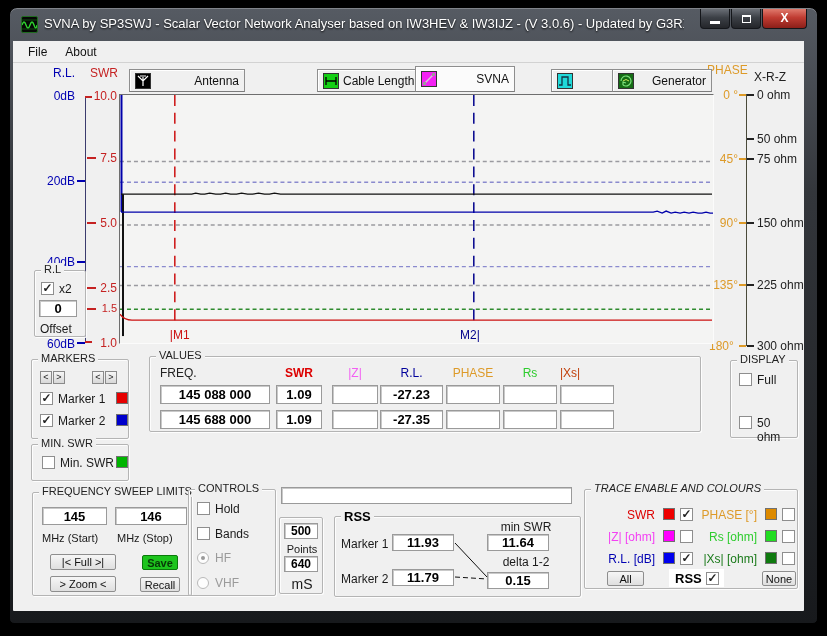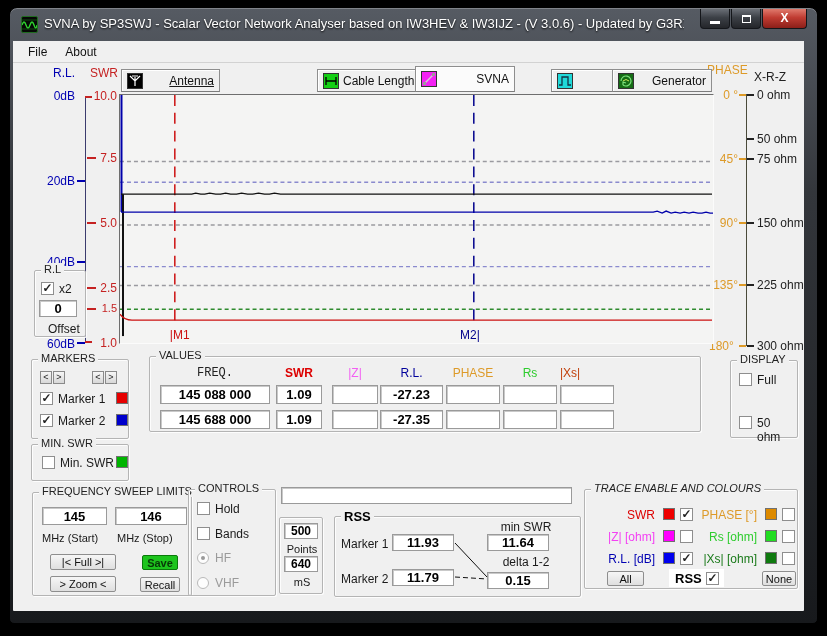--- a/index.html
+++ b/index.html
@@ -91,21 +91,21 @@
       <span class="menu-item">About</span>
     </div>
 
     <div class="content">
 
       <div class="axlab rl-c" style="left:40px; top:3px;">R.L.</div>
       <div class="axlab swr-c" style="left:77px; top:3px;">SWR</div>
       <div class="axlab ph-c" style="left:694px; top:0px;">PHASE</div>
       <div class="axlab xrz-c" style="left:741px; top:7px;">X-R-Z</div>
 
-      <div class="tab" style="left:108px; width:99px;text-decoration:underline;">
+      <div class="tab" style="left:116px; width:116px;">
         <span class="ticon" style="background:#000;">
           <svg width="14" height="14" viewBox="0 0 14 14">
               <path d="M7,3 L7,12 M2,2 L7,7 L12,2 M4,2 H10" stroke="#fff" stroke-width="1.2" fill="none"></path>
             </svg>
         </span>
         <span class="tlabel">Antenna</span>
       </div>
       <div class="tab" style="left:206px; width:99px;margin-top:32px;">
         <span class="ticon" style="background:#0a23d6;">
           <svg width="14" height="14" viewBox="0 0 14 14">
@@ -221,21 +221,21 @@
           <text x="50" y="246" fill="#cc1111" font-size="12" font-family="Liberation Sans, sans-serif">|M1</text>
           <text x="361" y="246" fill="#00008b" font-size="12" text-anchor="end" font-family="Liberation Sans, sans-serif">M2|</text>
         </svg>
       </div>
 
       <div class="group" style="left:21px; top:207px; width:52px; height:67px;">
         <span class="group-label">R.L</span>
         <span class="cb" style="position:absolute; left:6px; top:11px;">✓</span>
         <span class="abs" style="left:24px; top:11px; font-size:12px;">x2</span>
         <input class="field valinput" style="position: absolute; left: 4px; top: 29px; width: 38px; height: 17px;" value="0">
-        <span class="abs" style="left:13px; top:51px; font-size:12px;">Offset</span>
+        <span class="abs" style="left:5px; top:51px; font-size:12px;">Offset</span>
       </div>
 
       <div class="group" style="left:18px; top:296px; width:98px; height:80px;">
         <span class="group-label">MARKERS</span>
         <span class="tinybtn" style="position:absolute; left:8px; top:11px;">&lt;</span>
         <span class="tinybtn" style="position:absolute; left:21px; top:11px;">&gt;</span>
         <span class="tinybtn" style="position:absolute; left:60px; top:11px;">&lt;</span>
         <span class="tinybtn" style="position:absolute; left:73px; top:11px;">&gt;</span>
         <span class="cb" style="position:absolute; left:8px; top:32px;">✓</span>
         <span class="abs" style="left:26px; top:32px;">Marker 1</span>
@@ -247,21 +247,21 @@
 
       <div class="group" style="left:18px; top:381px; width:98px; height:37px;">
         <span class="group-label">MIN. SWR</span>
         <span class="cb" style="position:absolute; left:10px; top:11px;"></span>
         <span class="abs" style="left:28px; top:11px;">Min. SWR</span>
         <span class="swatch" style="position:absolute; left:84px; top:11px; background:#00b400;"></span>
       </div>
 
       <div class="group" style="left:136px; top:293px; width:552px; height:76px;">
         <span class="group-label">VALUES</span>
-        <span class="abs" style="left:10px;  width:110px; top:9px; text-align:center; color:#222;font-family:Liberation Mono, monospace;">FREQ.</span>
+        <span class="abs" style="left:10px;  width:110px; top:9px; color:#222;">FREQ.</span>
         <span class="abs" style="left:126px; width:46px; top:9px; text-align:center; color:#dd0000; font-weight:bold;">SWR</span>
         <span class="abs" style="left:182px; width:46px; top:9px; text-align:center; color:#f35ef3;">|Z|</span>
         <span class="abs" style="left:230px; width:63px; top:9px; text-align:center; color:#00009b;">R.L.</span>
         <span class="abs" style="left:296px; width:54px; top:9px; text-align:center; color:#dd9a28;">PHASE</span>
         <span class="abs" style="left:353px; width:54px; top:9px; text-align:center; color:#2ecc2e;">Rs</span>
         <span class="abs" style="left:410px; width:54px; top:9px; text-align:left; color:#c2410c;">|Xs|</span>
 
         <div class="valbox" style="left:10px;  top:28px; width:110px; height:19px;">145 088 000</div>
         <div class="valbox" style="left:126px; top:28px; width:46px; height:19px;">1.09</div>
         <div class="valbox" style="left:182px; top:28px; width:46px; height:19px;"></div>
@@ -310,21 +310,21 @@
         <span class="radio" style="position:absolute; left:8px; top:87px;"></span>
         <span class="abs" style="left:26px; top:86px; color:#9a9a9a;">VHF</span>
       </div>
 
       <input class="field valinput" style="position: absolute; left: 268px; top: 424px; width: 291px; height: 17px;" value="">
 
       <div class="group" style="left:266px; top:454px; width:44px; height:77px;">
         <div class="valbox" style="left:4px; top:5px; width:34px; height:16px; font-size:12px; line-height:14px;">500</div>
         <span class="abs" style="left:0; top:25px; width:44px; text-align:center; font-size:11px;">Points</span>
         <div class="valbox" style="left:4px; top:38px; width:34px; height:16px; font-size:12px; line-height:14px;">640</div>
-        <span class="abs" style="left:0; top:58px; width:44px; text-align:center; font-size:11px;">mS</span>
+        <span class="abs" style="left:0; top:58px; width:44px; text-align:center; font-size:14px;">mS</span>
       </div>
 
       <div class="group" style="left:321px; top:453px; width:247px; height:81px;">
         <span class="group-label" style="font-weight:bold; font-size:13px; color:#000;">RSS</span>
         <span class="abs" style="left:160px; top:3px; width:62px; text-align:center;">min SWR</span>
         <span class="abs" style="left:6px; top:20px;">Marker 1</span>
         <div class="valbox" style="left:57px; top:17px; width:62px; height:17px; line-height:15px;">11.93</div>
         <div class="valbox" style="left:152px; top:17px; width:62px; height:17px; line-height:15px;">11.64</div>
         <span class="abs" style="left:6px; top:55px;">Marker 2</span>
         <div class="valbox" style="left:57px; top:52px; width:62px; height:17px; line-height:15px;">11.79</div>

